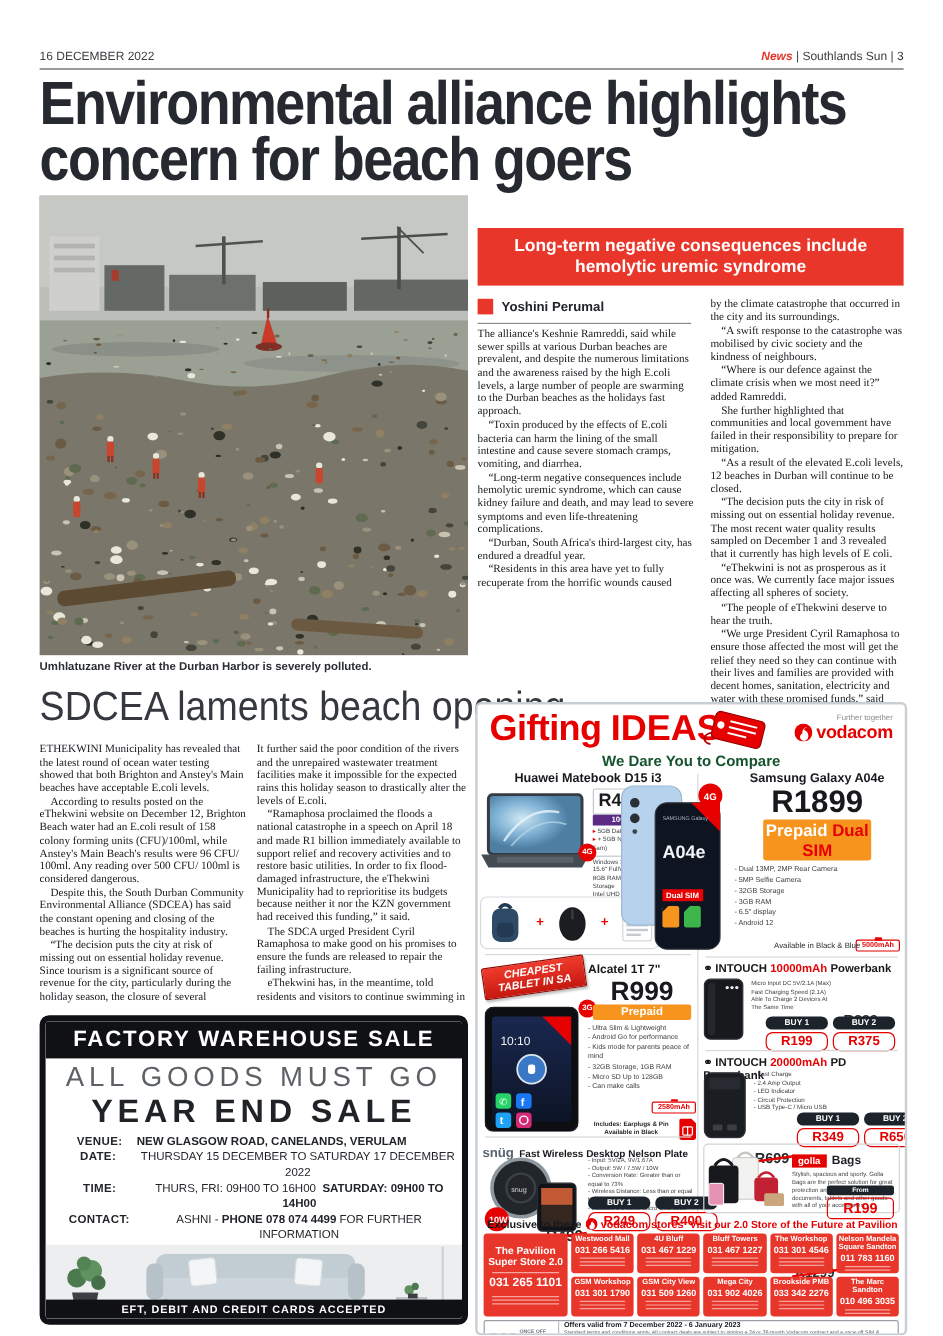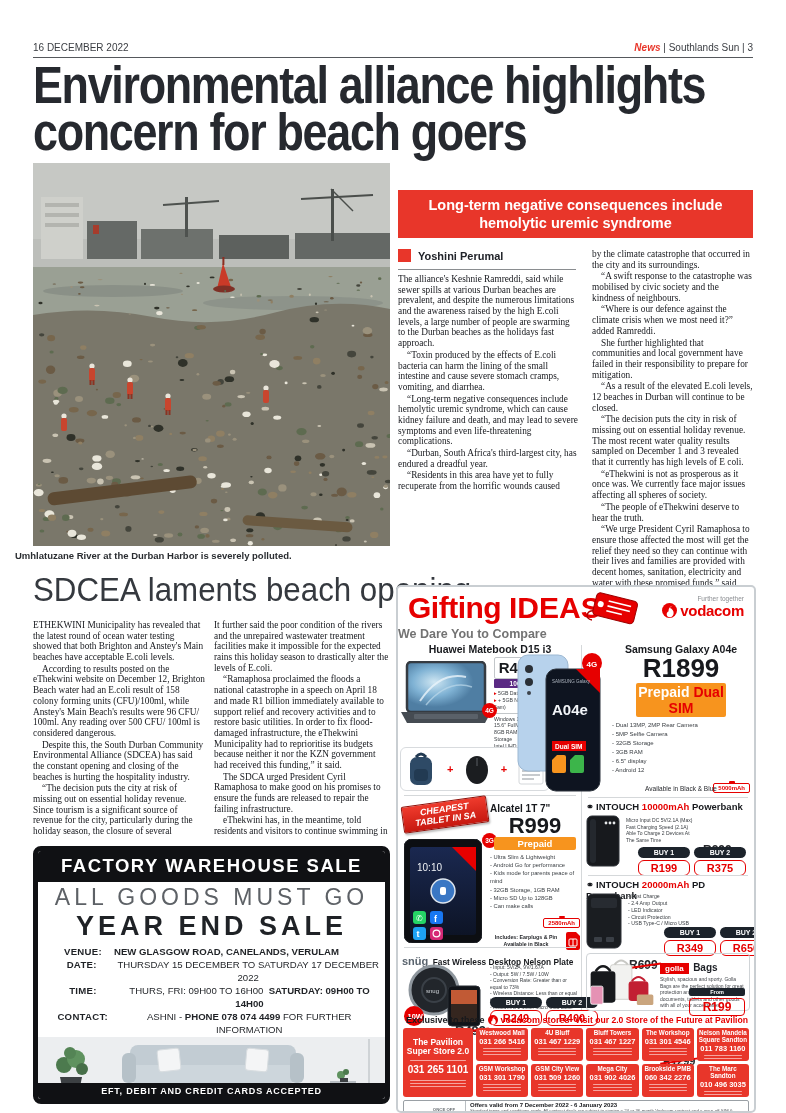--- a/index.html
+++ b/index.html
@@ -15,21 +15,21 @@
   .news-red { color:#e8362a; font-weight:bold; font-style:italic; }
 
   
   .headline { left:33px; top:62px; width:740px; color:#26292f; font-weight:700;
               font-size:51px; line-height:47px; letter-spacing:-1.5px;
               transform:scaleX(.88); transform-origin:left top; }
   .headline div { white-space:nowrap; }
 
   
   .photo { left:33px; top:163px; width:357px; height:383px; background:#8d9188; overflow:hidden; }
-  .caption { left:15px; top:550px; width:357px; font-size:9.5px; font-weight:600; color:#2a2d31; }
+  .caption { left:33px; top:550px; width:357px; font-size:9.5px; font-weight:600; color:#2a2d31; }
 
   
   .news p { font-family:"Liberation Serif",serif; font-size:9.3px; line-height:1.15; color:#16181d; margin:0; }
   .news p + p { text-indent:9px; margin-top:1px; }
   .colbox { overflow:hidden; }
 
   .banner { left:398px; top:190px; width:355px; background:#e8362a; color:#fff; text-align:center;
             font-weight:700; font-size:14.5px; line-height:1.25; padding:6px 14px; }
   .byline { left:398px; top:249px; width:178px; display:flex; align-items:center; gap:7px;
             border-bottom:1px solid #8a8d90; padding-bottom:7px; }
@@ -60,21 +60,21 @@
   
   .v-ad { left:396px; top:585px; width:360px; height:528px; border:2px solid #c9ced2; border-radius:5px;
           background:#fff; overflow:hidden; }
   .v-red { color:#e60000; }
   .v-title { position:absolute; left:10px; top:4px; font-size:30px; font-weight:800; color:#e60000;
              letter-spacing:-.5px; }
   .v-slogan { position:absolute; right:10px; top:8px; text-align:right; }
   .v-slogan .s1 { font-size:6.5px; color:#8a8d91; }
   .v-logo-row { display:flex; align-items:center; gap:3px; }
   .v-logo-row .wm { font-size:15px; font-weight:700; color:#e60000; letter-spacing:-.3px; }
-  .v-tagline { position:absolute; left:0; right:0; top:40px; text-align:left; color:#737373;
+  .v-tagline { position:absolute; left:0; right:0; top:40px; text-align:center; color:#14532d;
                font-weight:800; font-size:12.5px; }
   .vsec-name { font-weight:700; font-size:10.5px; color:#17191d; text-align:center; }
   .tiny { font-size:5px; line-height:1.3; color:#43464b; }
   .spec p { font-size:5.2px; line-height:1.32; color:#3c4045; margin:0; }
   .spec.dash p::before { content:"- "; }
   .hr-v { position:absolute; background:#d5d8da; }
   .pricebig { font-weight:800; color:#17191d; }
   .bar-purple { background:#5b2a84; color:#fff; font-weight:700; font-size:6.5px; text-align:center;
                 padding:1px 0; border-radius:1px; }
   .bar-orange { background:#f7941e; text-align:center; font-weight:800; color:#fff; border-radius:2px; }
@@ -1014,21 +1014,21 @@
             <div class="store-phone">031 902 4026</div>
             <div class="store-hours">
               <span></span>
               <span></span>
               <span></span>
             </div>
           </div>
         
           <div class="store">
             <div class="store-name">Brookside PMB</div>
-            <div class="store-phone">060 342 2276</div>
+            <div class="store-phone">033 342 2276</div>
             <div class="store-hours">
               <span></span>
               <span></span>
               <span></span>
             </div>
           </div>
         
           <div class="store">
             <div class="store-name">The Marc Sandton</div>
             <div class="store-phone">010 496 3035</div>

